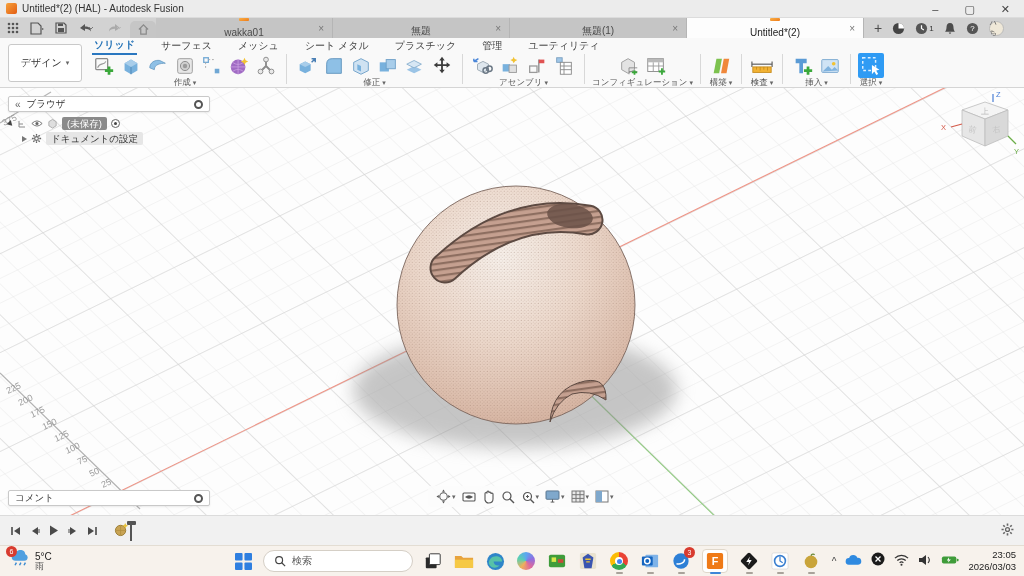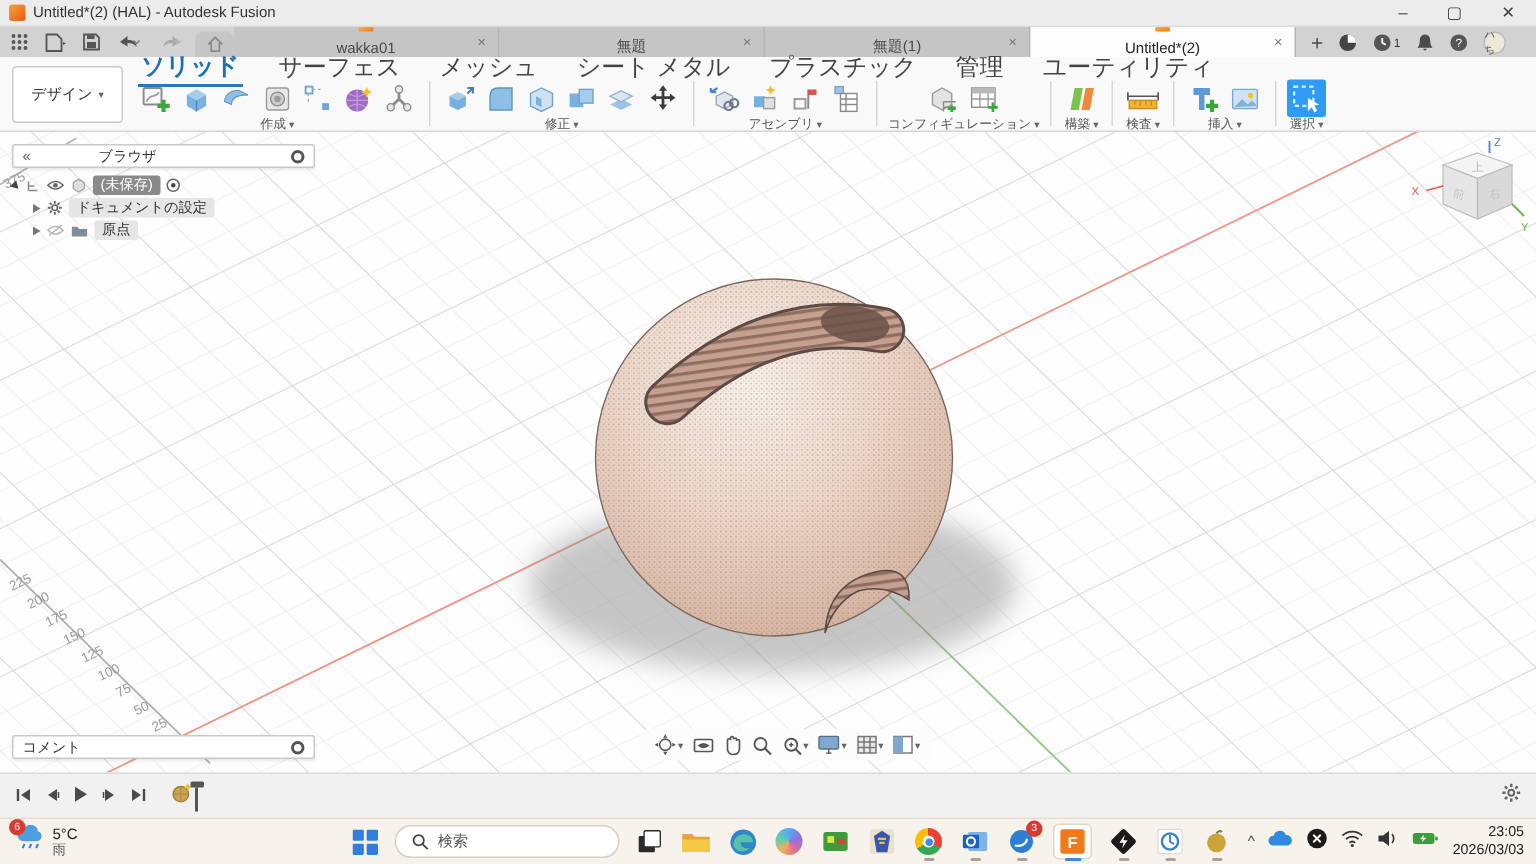--- a/index.html
+++ b/index.html
@@ -26,39 +26,39 @@
   .doctab .x { position:absolute; right:8px; color:#777; font-size:10px; }
   .strip-right { display:flex; align-items:center; gap:10px; padding:0 8px; margin-left:2px; }
   .strip-right .sicon { color:#4c4c4c; font-size:12px; display:flex; align-items:center; }
   .badge-num { font-size:8px; color:#333; margin-left:1px; }
   .avatar { width:15px; height:15px; border-radius:50%; background:#efe8d8; border:1px solid #bbb; font-size:7px; color:#555; display:flex; align-items:center; justify-content:center; }
 
   
   .ribbon { position:absolute; left:0; top:38px; width:1024px; height:50px; background:#f9f9f9; border-bottom:1px solid #d5d5d5; }
   .design-btn { position:absolute; left:8px; top:6px; width:74px; height:38px; background:#fff; border:1px solid #c9c9c9; border-radius:3px; display:flex; align-items:center; justify-content:center; gap:4px; font-size:10px; color:#333; }
   .rtabs { position:absolute; left:92px; top:0; height:15px; display:flex; gap:22px; align-items:center; }
-  .rtab { font-size:16px; color:#444; padding:1px 2px; }
+  .rtab { font-size:10px; color:#444; padding:1px 2px; }
   .rtab.active { color:#1f6fb5; border-bottom:2px solid #2a77c0; font-weight:bold; }
   .rtools { position:absolute; left:88px; top:15px; height:34px; display:flex; align-items:flex-start; }
   .tgroup { display:flex; flex-direction:column; align-items:center; padding:0 3px; }
   .ticons { display:flex; align-items:center; height:25px; gap:1px; }
   .ticon { width:26px; height:25px; display:flex; align-items:center; justify-content:center; }
   .ticon.sel { background:#2f9bf4; border-radius:2px; }
   .tlabel { font-size:8.5px; color:#555; display:flex; gap:2px; align-items:center; height:10px;text-align:center; }
   .tdiv { width:1px; height:30px; background:#d8d8d8; margin:1px 4px 0 4px; }
   .car { font-size:7px; color:#666; }
 
   
   .viewport { position:absolute; left:0; top:88px; width:1024px; height:427px; background:#fdfdfd; }
   .viewport svg { display:block; }
 
   
   .browser { position:absolute; left:8px; top:8px; width:202px; font-size:9.5px; color:#333; }
   .panel-head { height:16px; background:#fff; border:1px solid #c9c9c9; border-radius:2px; display:flex; align-items:center; padding:0 6px; gap:6px; box-shadow:0 1px 2px rgba(0,0,0,.08); }
-  .panel-head .ph-label { flex:1;margin-left:39px; }
+  .panel-head .ph-label { flex:1; }
   .dotbtn { width:9px; height:9px; border:2px solid #555; border-radius:50%; }
   .tree { margin-top:4px; }
   .trow { display:flex; align-items:center; gap:4px; height:15px; }
   .trow.child { padding-left:14px; }
   .tri { width:0; height:0; border-left:5px solid #777; border-top:3.5px solid transparent; border-bottom:3.5px solid transparent; }
   .tri.open { transform:rotate(45deg); border-left-color:#444; }
   .pill { background:#e6e6e6; border-radius:2px; padding:0 5px; line-height:13px; }
   .pill.dark { background:#8a8a8a; color:#fff; }
   .radio { width:9px; height:9px; border:1.5px solid #666; border-radius:50%; display:flex; align-items:center; justify-content:center; }
   .radio i { width:3px; height:3px; background:#444; border-radius:50%; }
@@ -582,31 +582,20 @@
       <div class="trow child">
         <span class="tri"></span>
         <svg width="11" height="11" viewBox="0 0 12 12">
             <circle cx="6" cy="6" r="2" fill="none" stroke="#666" stroke-width="1.2"></circle>
             <g stroke="#666" stroke-width="1.4">
               <path d="M6 1v2M6 9v2M1 6h2M9 6h2M2.5 2.5l1.4 1.4M8.1 8.1l1.4 1.4M9.5 2.5L8.1 3.9M3.9 8.1L2.5 9.5"></path>
             </g>
           </svg>
         <span class="pill">ドキュメントの設定</span>
       </div>
-      <div class="trow child">
-        <span class="tri"></span>
-        <svg width="12" height="9" viewBox="0 0 14 10">
-            <path d="M1 5 Q7 -1 13 5 Q7 11 1 5z" fill="none" stroke="#b5b5b5"></path>
-            <path d="M2 9L12 1" stroke="#b5b5b5"></path>
-          </svg>
-        <svg width="12" height="10" viewBox="0 0 13 10">
-            <path d="M1 2h4l1 1.5h6V9H1z" fill="#848b93"></path>
-          </svg>
-        <span class="pill">原点</span>
-      </div>
     </div>
   </div>
 
   <div class="commentbar">
     <span>コメント</span>
     <span class="dotbtn"></span>
   </div>
 
   <div class="navbar">
     <span class="nbtn">

